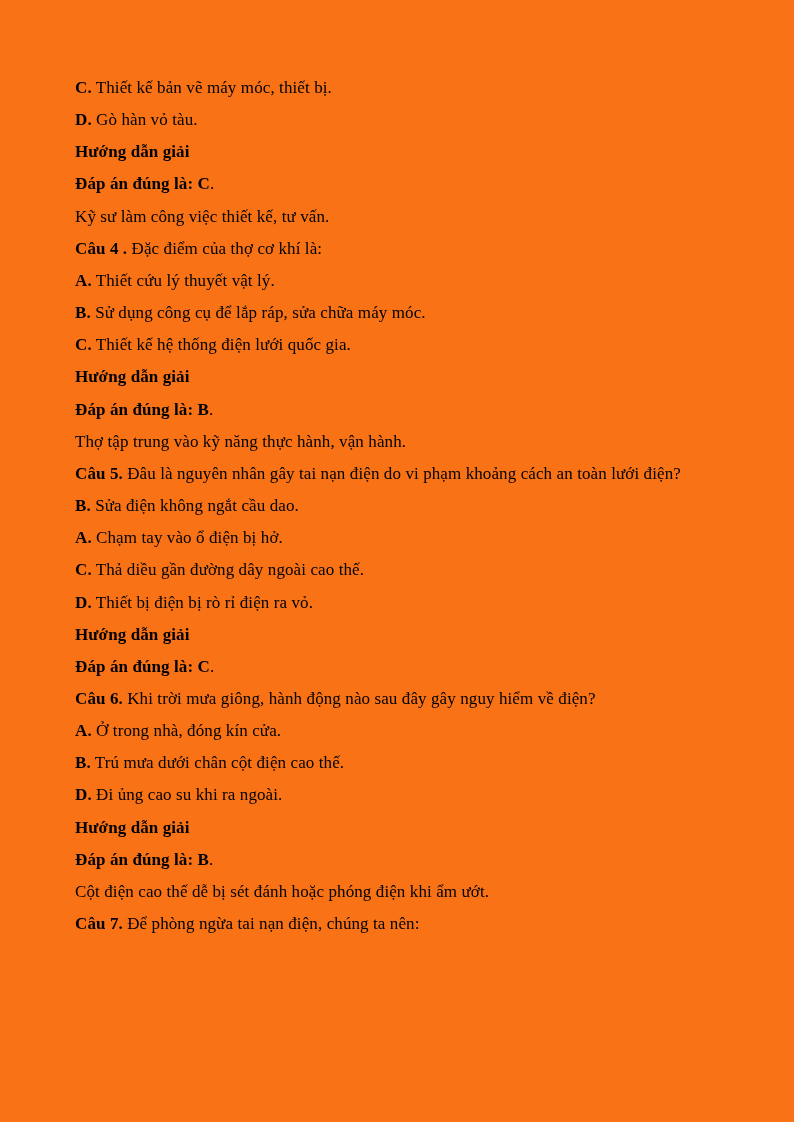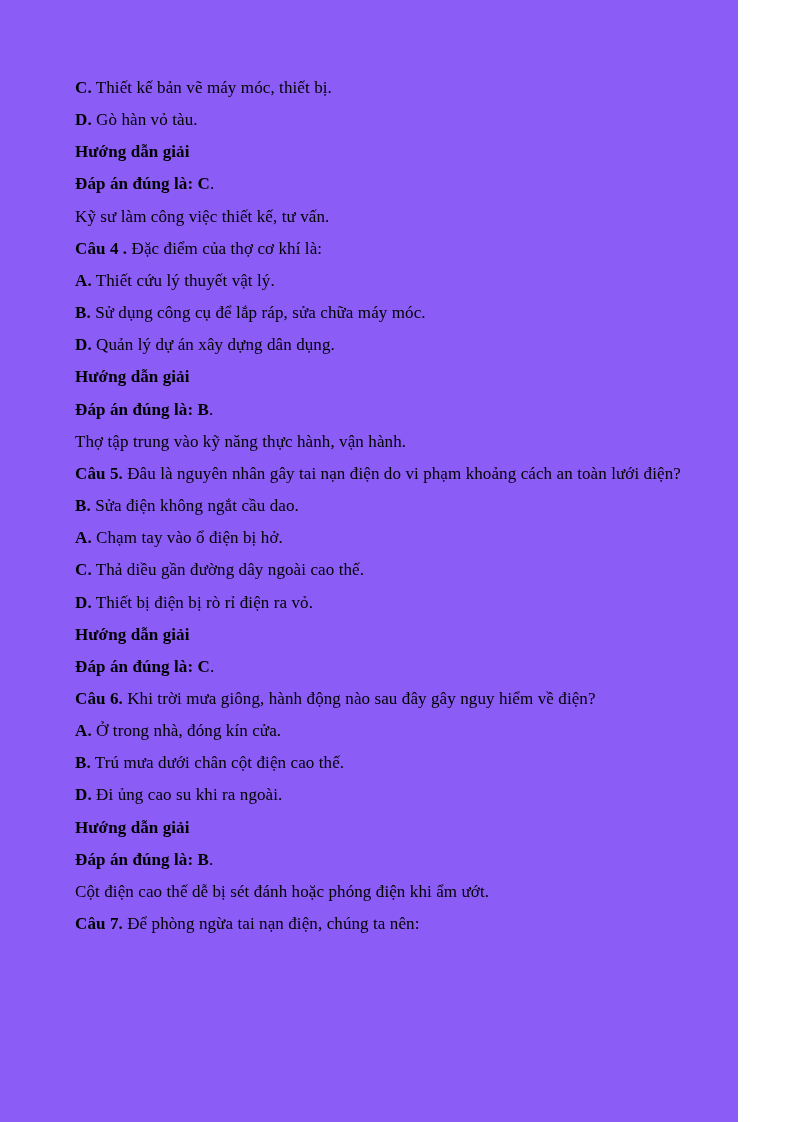--- a/index.html
+++ b/index.html
@@ -9,24 +9,24 @@
   }
   body {
     width: 794px;
     height: 1122px;
     overflow: hidden;
     font-family: "Liberation Serif", "DejaVu Serif", serif;
     color: #000000;
   }
   .doc-page {
     box-sizing: border-box;
-    width: 738px;
+    width: 794px;
     height: 1122px;
     padding: 72px 40px 0 75px;
-    background: #8b5cf6;
+    background: #f97316;
   }
   .doc-line {
     margin: 0;
     font-size: 17px;
     line-height: 32.15px;
     white-space: nowrap;
     letter-spacing: 0.1px;
   }
   .doc-line b {
     font-weight: bold;
@@ -37,21 +37,21 @@
 
 <div class="doc-page">
     <p class="doc-line"><b>C.</b><span> Thiết kế bản vẽ máy móc, thiết bị.</span></p>
     <p class="doc-line"><b>D.</b><span> Gò hàn vỏ tàu.</span></p>
     <p class="doc-line"><b>Hướng dẫn giải</b><span></span></p>
     <p class="doc-line"><b>Đáp án đúng là: C</b><span>.</span></p>
     <p class="doc-line"><b></b><span>Kỹ sư làm công việc thiết kế, tư vấn.</span></p>
     <p class="doc-line"><b>Câu 4 .</b><span> Đặc điểm của thợ cơ khí là:</span></p>
     <p class="doc-line"><b>A.</b><span> Thiết cứu lý thuyết vật lý.</span></p>
     <p class="doc-line"><b>B.</b><span> Sử dụng công cụ để lắp ráp, sửa chữa máy móc.</span></p>
-    <p class="doc-line"><b>D.</b><span> Quản lý dự án xây dựng dân dụng.</span></p>
+    <p class="doc-line"><b>C.</b><span> Thiết kế hệ thống điện lưới quốc gia.</span></p>
     <p class="doc-line"><b>Hướng dẫn giải</b><span></span></p>
     <p class="doc-line"><b>Đáp án đúng là: B</b><span>.</span></p>
     <p class="doc-line"><b></b><span>Thợ tập trung vào kỹ năng thực hành, vận hành.</span></p>
     <p class="doc-line"><b>Câu 5.</b><span> Đâu là nguyên nhân gây tai nạn điện do vi phạm khoảng cách an toàn lưới điện?</span></p>
     <p class="doc-line"><b>B.</b><span> Sửa điện không ngắt cầu dao.</span></p>
     <p class="doc-line"><b>A.</b><span> Chạm tay vào ổ điện bị hở.</span></p>
     <p class="doc-line"><b>C.</b><span> Thả diều gần đường dây ngoài cao thế.</span></p>
     <p class="doc-line"><b>D.</b><span> Thiết bị điện bị rò rỉ điện ra vỏ.</span></p>
     <p class="doc-line"><b>Hướng dẫn giải</b><span></span></p>
     <p class="doc-line"><b>Đáp án đúng là: C</b><span>.</span></p>

